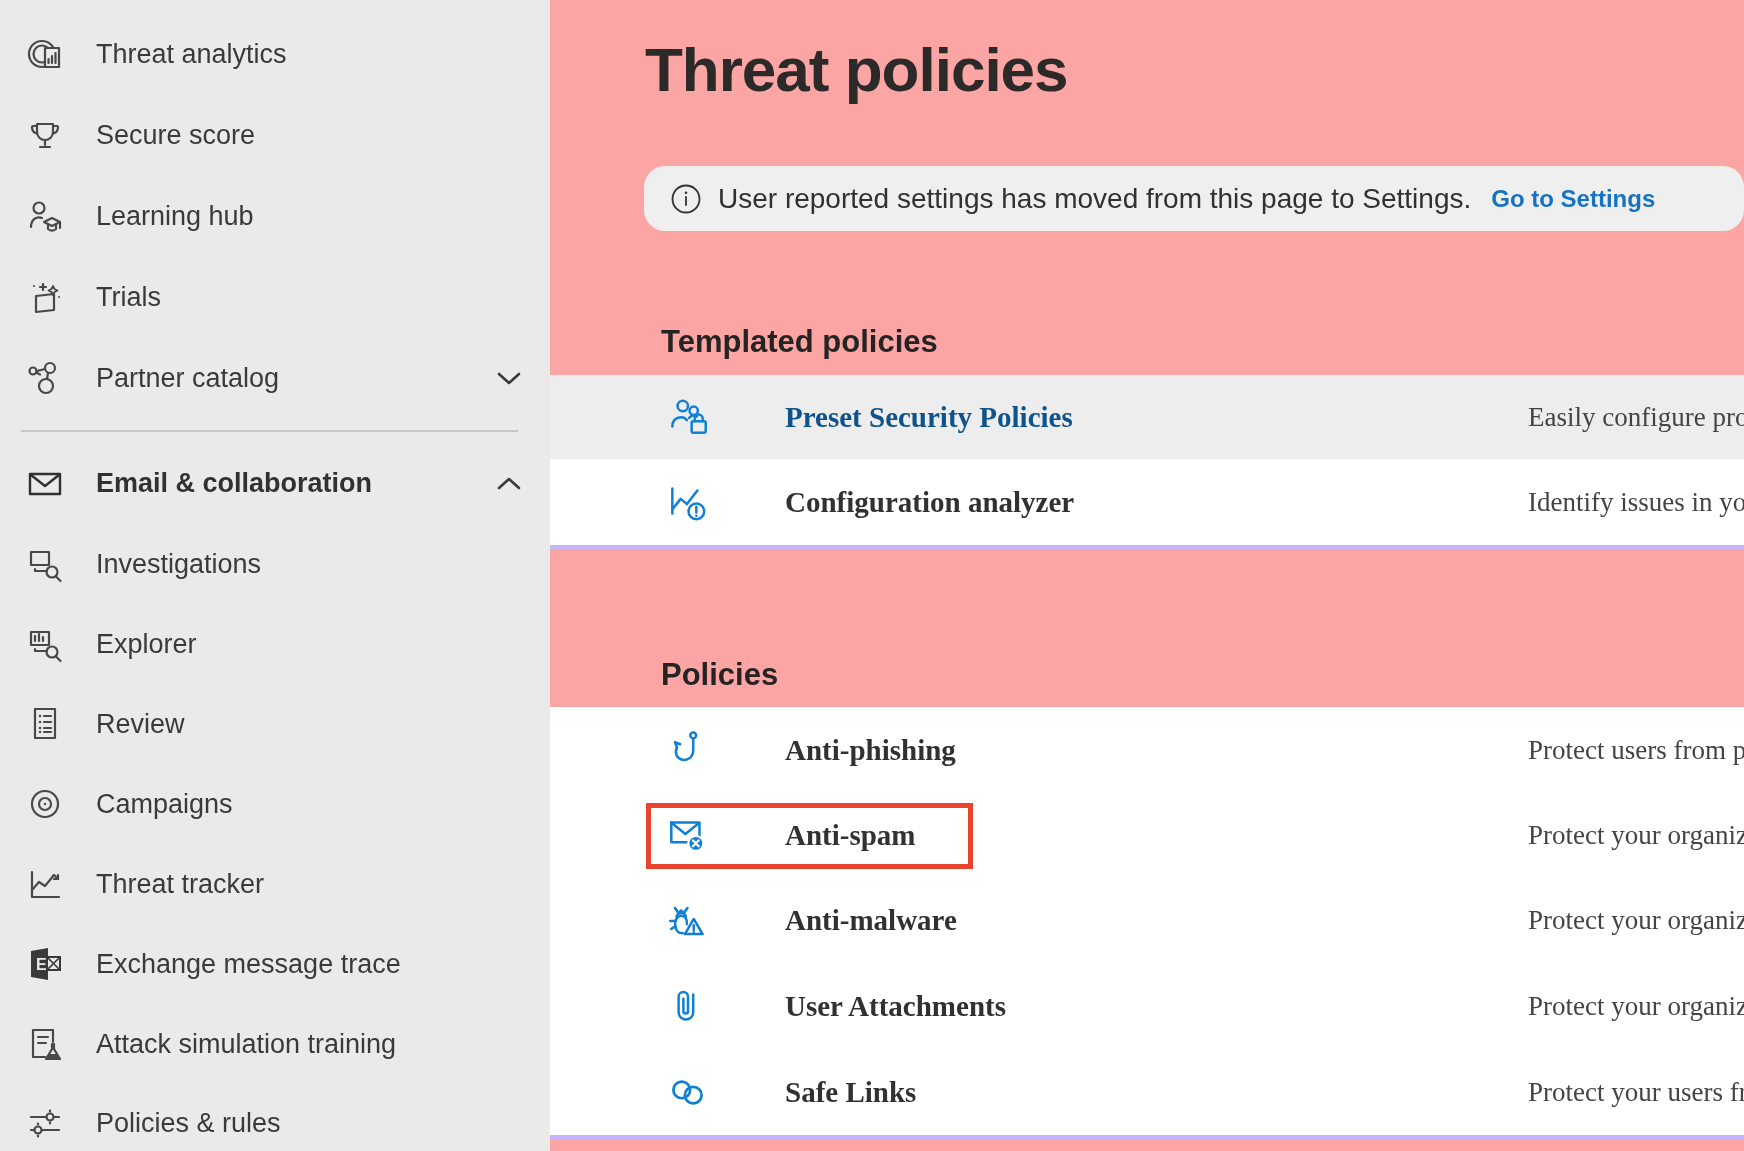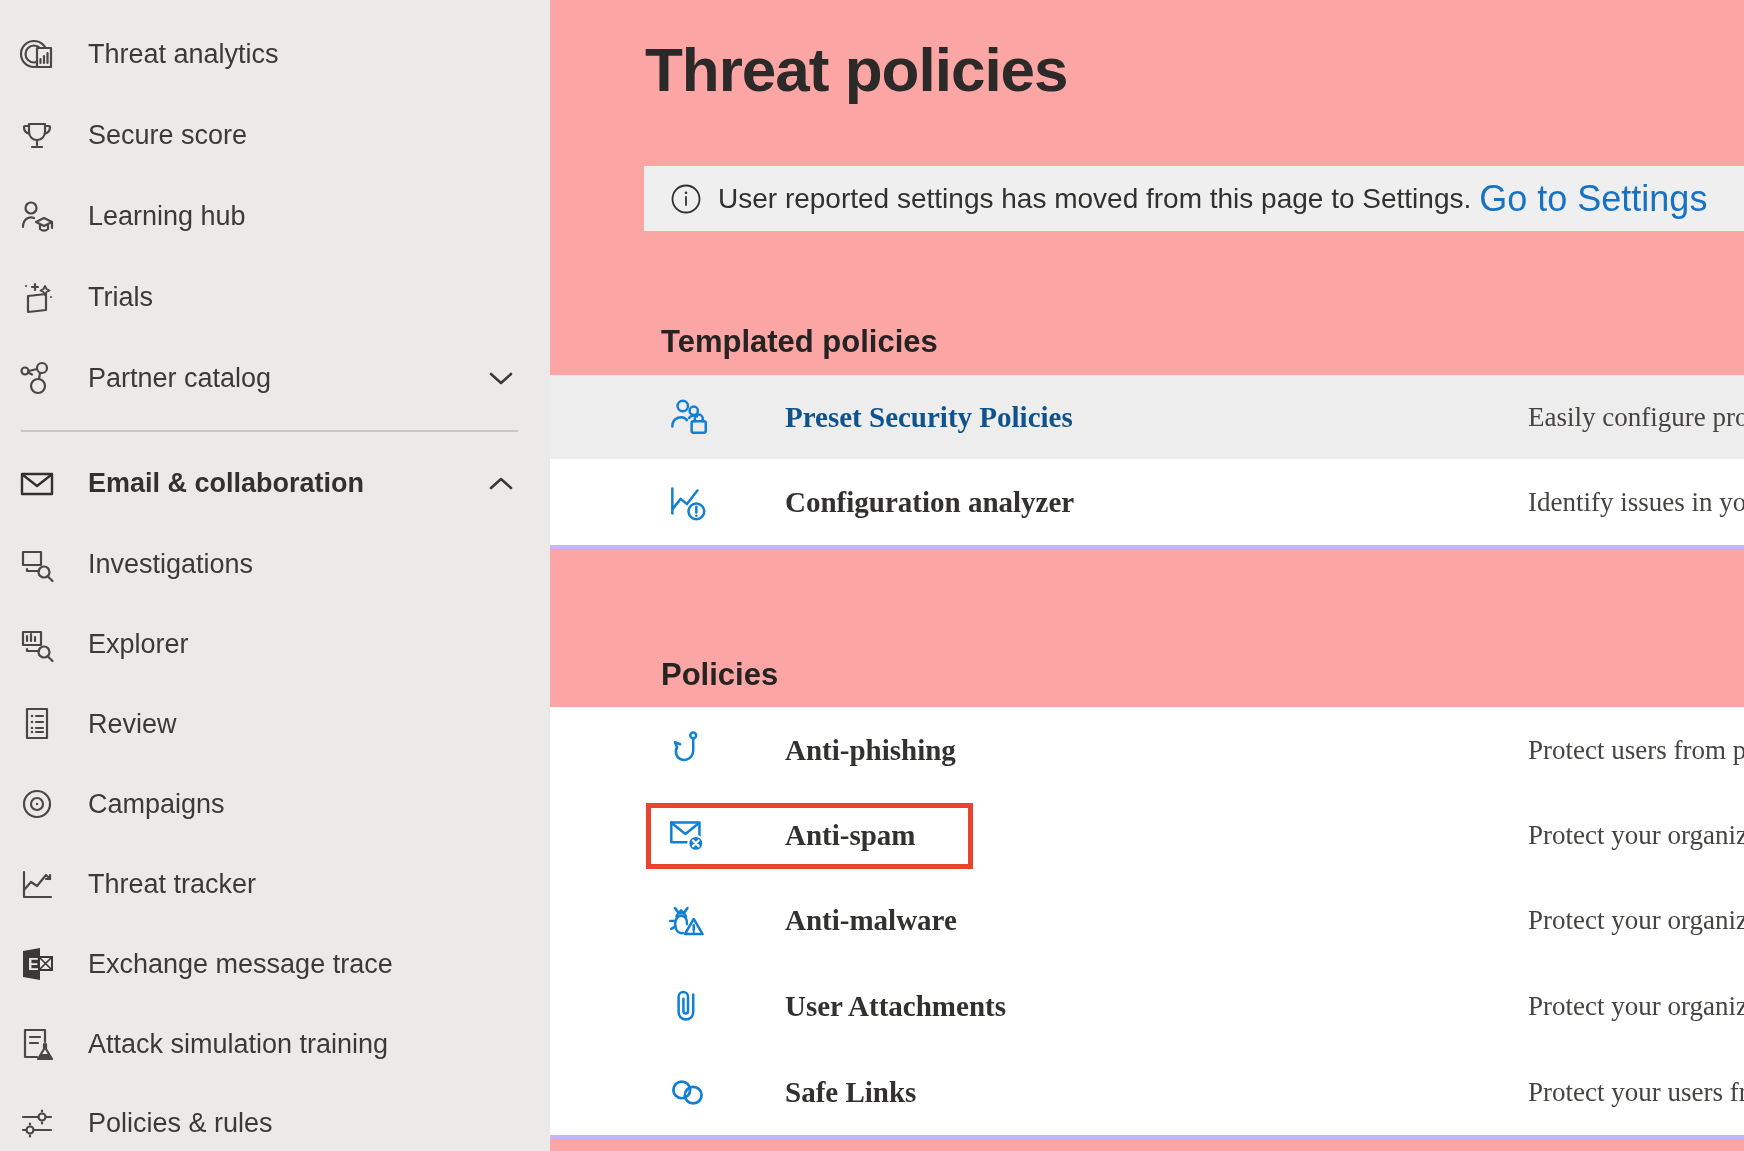--- a/index.html
+++ b/index.html
@@ -8,21 +8,21 @@
     background:#ffffff;
     font-family:"Liberation Sans","DejaVu Sans",sans-serif;
     color:#323130;
   }
   
   .sidebar{
     position:absolute;left:0;top:0;width:550px;height:1151px;
     background:#ebeae9;
   }
   .nav-item{
-    position:absolute;left:0;width:550px;height:80px;
+    position:absolute;left:8px;width:550px;height:80px;
     display:flex;align-items:center;cursor:pointer;
   }
   .nav-icon{
     position:absolute;left:14px;top:50%;transform:translateY(-50%);
     width:46px;height:46px;display:flex;align-items:center;justify-content:center;
   }
   .nav-label{
     position:absolute;left:88px;top:50%;transform:translateY(-50%);
     font-size:27px;color:#3b3a39;white-space:nowrap;
   }
@@ -36,28 +36,28 @@
     border-top:2px solid #c9c7c5;
   }
   
   .main{position:absolute;left:550px;top:0;width:1194px;height:1151px;background:#fca5a5;}
   .page-title{
     position:absolute;left:95px;top:34px;margin:0;
     font-size:62px;font-weight:700;color:#2b2a29;letter-spacing:-1px;white-space:nowrap;
   }
   .banner{
     position:absolute;left:94px;top:166px;width:1100px;height:65px;
-    background:#efefef;display:flex;align-items:center;
+    background:#efefef;display:flex;align-items:center;border-radius:21px;
   }
   .banner .info-icon{
     margin-left:26px;width:32px;height:32px;flex:0 0 auto;
     display:flex;align-items:center;justify-content:center;
   }
   .banner-text{margin-left:16px;font-size:28px;color:#323130;white-space:nowrap;}
-  .banner-link{margin-left:8px;font-size:36px;color:#1673c4;text-decoration:none;white-space:nowrap;cursor:pointer;}
+  .banner-link{margin-left:20px;font-size:24px;color:#1673c4;text-decoration:none;white-space:nowrap;cursor:pointer;font-weight:bold;}
   .section-heading{
     position:absolute;left:95px;margin:16px;
     font-size:31px;font-weight:700;color:#252423;white-space:nowrap;
   }
   .policy-row{
     position:absolute;left:0;width:1194px;cursor:pointer;background:#ffffff;font-family:Liberation Serif, serif;
   }
   .policy-row.hovered{background:#ededed;}
   .policy-row.bordered{border-bottom:4px solid #c4b5fd;}
   .row-icon{

